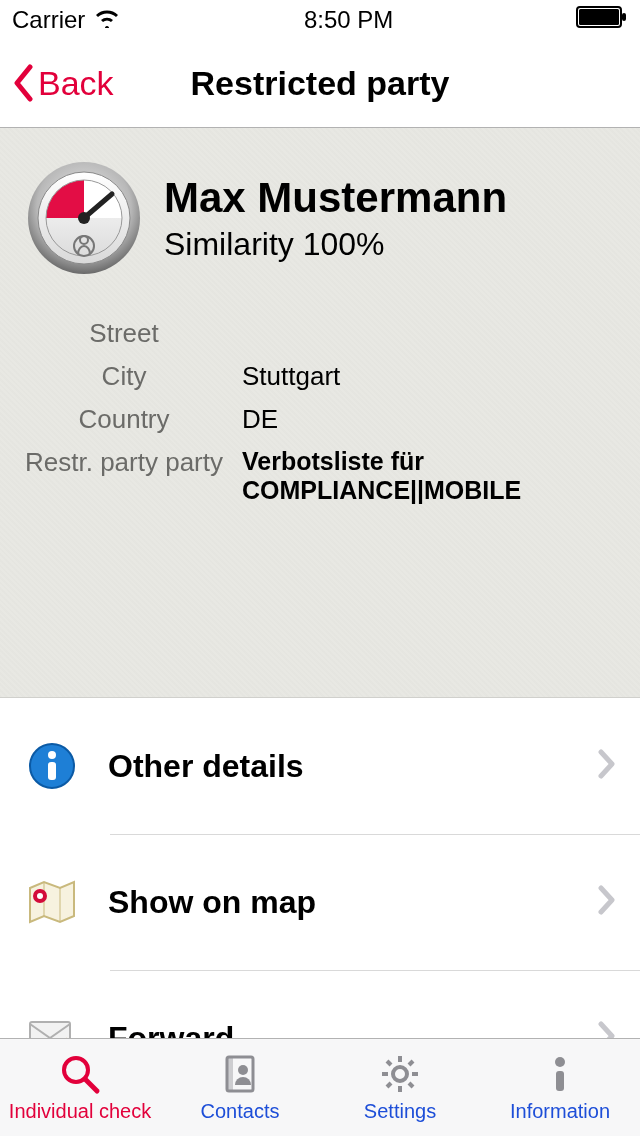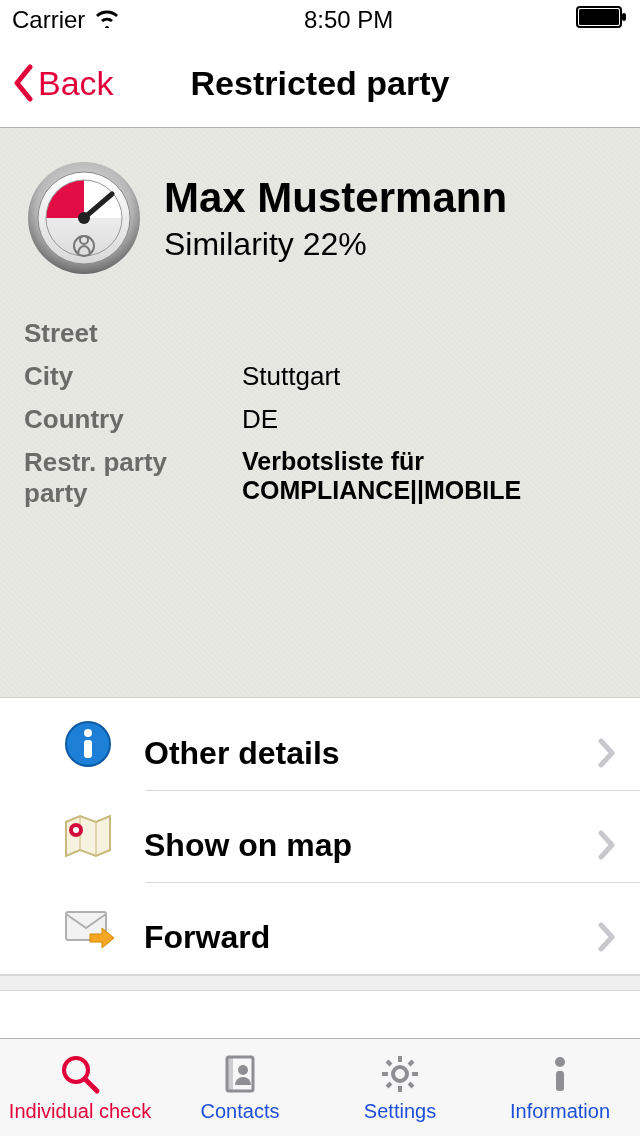--- a/index.html
+++ b/index.html
@@ -14,26 +14,26 @@
 .back-chevron svg { display: block; }
 .nav-title { position: absolute; left: 0; right: 0; text-align: center; font-size: 34px; font-weight: 600; pointer-events: none; }
 
 .info-panel { background: #e8e8e3; background-image: repeating-linear-gradient(45deg, rgba(0,0,0,0.01) 0 2px, transparent 2px 4px); border-bottom: 1px solid #d0d0cc; padding: 30px 24px 40px 24px; min-height: 570px; }
 .info-header { display: flex; align-items: center; gap: 20px; margin-bottom: 40px; }
 .gauge-wrap { width: 120px; height: 120px; flex-shrink: 0; }
 .info-title { font-size: 42px; font-weight: 700; }
 .info-sub { font-size: 32px; font-weight: 400; margin-top: 4px; }
 
 .info-table { display: grid; grid-template-columns: 200px 1fr; row-gap: 12px; column-gap: 18px; font-size: 26px; }
-.info-label { color: #6b6b68; text-align: left; font-weight: bold; }
+.info-label { color: #6b6b68; text-align: center; }
 .info-value { font-weight: 400; }
 .info-value.small { font-size: 25px; font-weight: 700; }
 
 .action-list { background: #fff; }
-.action-item { display: flex; align-items: flex-end; gap: 28px; padding: 18px 24px; position: relative; margin-left: 36px; }
+.action-item { display: flex; align-items: center; gap: 28px; padding: 40px 24px; position: relative; }
 .action-item + .action-item::before { content: ""; position: absolute; top: 0; left: 110px; right: 0; height: 1px; background: #d9d9d9; }
 .action-list-end { height: 1px; background: #d9d9d9; margin-left: 0; }
 .action-icon { width: 56px; height: 56px; flex-shrink: 0; display: flex; align-items: center; justify-content: center; }
 .action-label { font-size: 32px; font-weight: 700; flex: 1; }
 .action-chevron { color: #c7c7cc; }
 
 .bottom-gap { height: 16px; background: #efefef; border-top: 1px solid #d9d9d9; border-bottom: 1px solid #d9d9d9; }
 
 .tab-bar { position: absolute; bottom: 0; left: 0; right: 0; height: 98px; background: #f7f7f8; border-top: 1px solid #b2b2b2; display: flex; }
 .tab-item { flex: 1; display: flex; flex-direction: column; align-items: center; justify-content: center; gap: 4px; color: #1d4ed8; }
@@ -99,21 +99,21 @@
         <circle cx="60" cy="60" r="38" fill="none" stroke="#999" stroke-width="1"></circle>
         <circle cx="60" cy="88" r="10" fill="none" stroke="#777" stroke-width="2"></circle>
         <circle cx="60" cy="82" r="4" fill="none" stroke="#777" stroke-width="2"></circle>
         <path d="M54 96 a6 8 0 0 1 12 0" fill="none" stroke="#777" stroke-width="2"></path>
         <line x1="60" y1="60" x2="88" y2="36" stroke="#222" stroke-width="5" stroke-linecap="round"></line>
         <circle cx="60" cy="60" r="6" fill="#222"></circle>
       </svg>
     </div>
     <div>
       <div class="info-title">Max Mustermann</div>
-      <div class="info-sub">Similarity 22%</div>
+      <div class="info-sub">Similarity 100%</div>
     </div>
   </div>
 
   <div class="info-table">
     <div class="info-label">Street</div>
     <div class="info-value"></div>
     <div class="info-label">City</div>
     <div class="info-value">Stuttgart</div>
     <div class="info-label">Country</div>
     <div class="info-value">DE</div>

